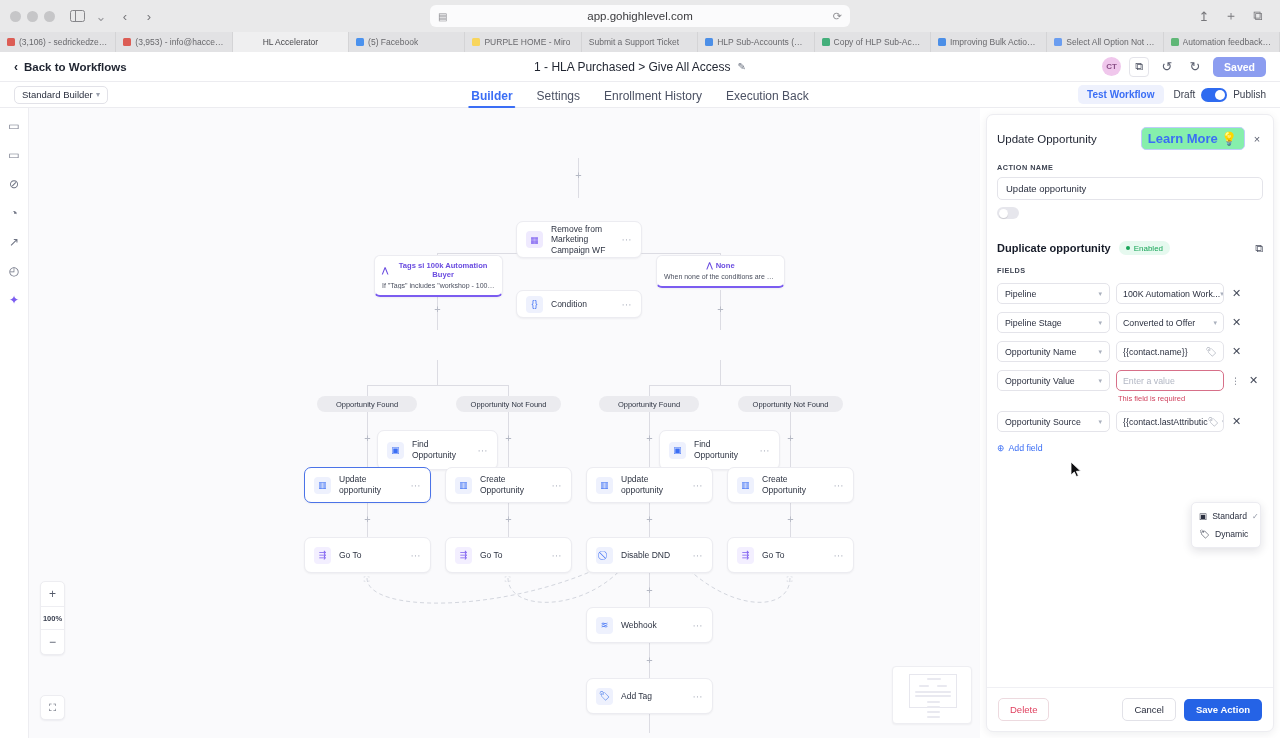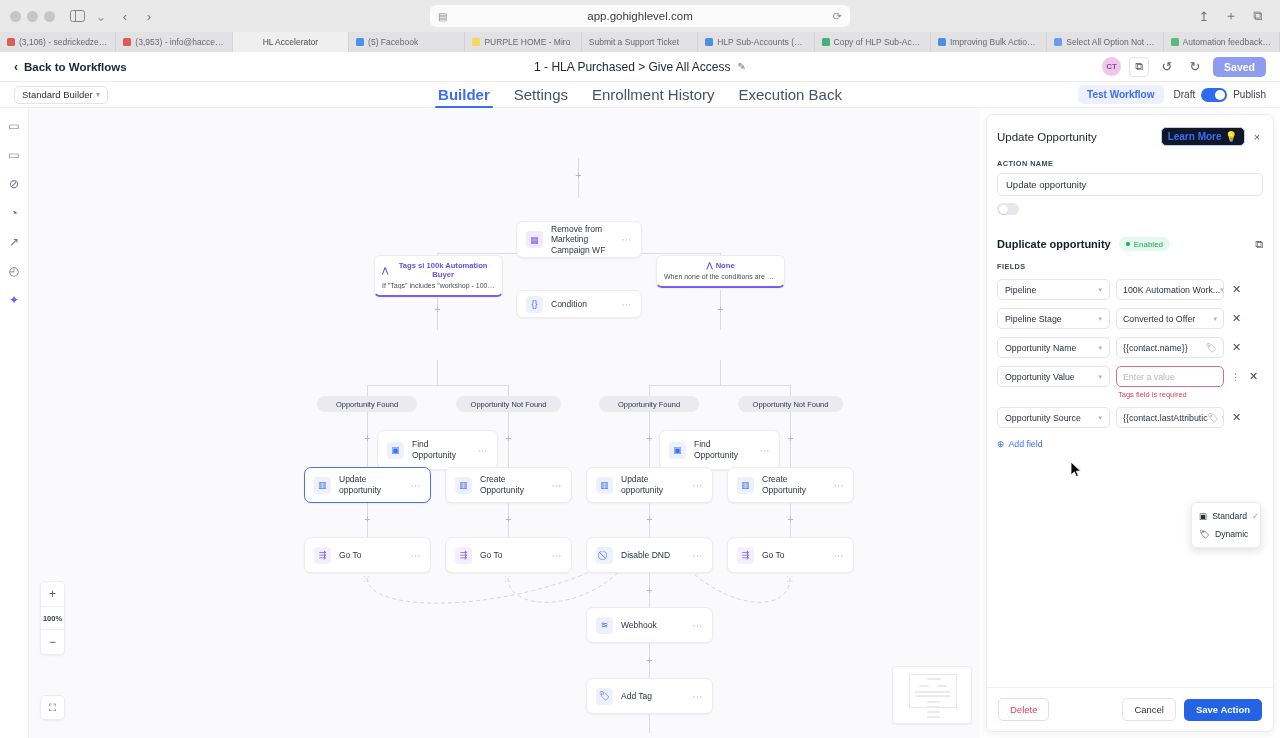--- a/index.html
+++ b/index.html
@@ -114,21 +114,21 @@
     width: 94px; height: 18px; border: 1px solid #e2e2e8; border-radius: 5px;
     background: #fff; display: flex; align-items: center; padding: 0 7px;
     font-size: 9.5px; color: #2c3140;
   }
   .builder-select .cdn { margin-left: auto; color: #9aa0ad; font-size: 8px; }
   .tabs-center {
     position: absolute; left: 50%; transform: translateX(-50%);
     display: flex; gap: 24px; align-items: flex-end; height: 26px;
   }
   .tab-item {
-    font-size: 15px; color: #4b5163; padding-bottom: 5px; position: relative;
+    font-size: 12px; color: #4b5163; padding-bottom: 5px; position: relative;
   }
   .tab-item.active { color: #3b6ef5; font-weight: 600; }
   .tab-item.active:after {
     content: ""; position: absolute; left: -3px; right: -3px; bottom: 0;
     height: 2px; background: #3b6ef5; border-radius: 2px;
   }
   .sub-right { margin-left: auto; display: flex; align-items: center; gap: 10px; }
   .test-wf {
     background: #eef1fd; color: #3b6ef5; font-size: 10px; font-weight: 600;
     border-radius: 5px; padding: 4px 9px;
@@ -228,22 +228,22 @@
   
   .panel {
     position: absolute; top: 114px; right: 6px; width: 288px; height: 618px;
     background: #fff; border: 1px solid #ededf1; border-radius: 7px;
     box-shadow: 0 2px 8px rgba(20,25,45,.07);
   }
   .panel-body { position: absolute; top: 0; left: 0; right: 0; bottom: 44px; padding: 12px 10px 0; overflow: hidden; }
   .p-title-row { display: flex; align-items: center; gap: 6px; }
   .p-title { font-size: 11.5px; color: #1d2230; font-weight: 400; }
   .learn-more {
-    margin-left: auto; border: 1px solid #bfcdfa; background: #0f172a;
-    color: #3b6ef5; font-size: 10px; font-weight: 600; border-radius: 5px;
+    margin-left: auto; border: 1px solid #bfcdfa; background: #86efac;
+    color: #3b6ef5; font-size: 13px; font-weight: 600; border-radius: 5px;
     padding: 3px 6px; display: flex; gap: 4px;
   }
   .close-x { color: #5b6070; font-size: 11px; width: 12px; text-align: center; }
   .p-desc { font-size: 8.3px; color: #7a8092; line-height: 1.55; margin-top: 5px; }
   .p-label {
     font-size: 7.3px; font-weight: 700; letter-spacing: .45px; color: #3e4452;
     margin-top: 13px; text-transform: uppercase;
   }
   .p-input {
     margin-top: 5px; height: 23px; border: 1px solid #e4e4ea; border-radius: 5px;
@@ -702,21 +702,21 @@
       <div class="fsel">
           <span>Opportunity Value</span>
           <span class="cdn">▾</span>
         </div>
       <div class="fval err ph">
           <span>Enter a value</span>
         </div>
       <div class="kebab">⋮</div>
       <div class="rm-x">✕</div>
     </div>
-    <div class="err-msg">Tags field is required</div>
+    <div class="err-msg">This field is required</div>
 
 
     <div class="field-row">
       <div class="fsel">
           <span>Opportunity Source</span>
           <span class="cdn">▾</span>
         </div>
       <div class="fval">
           <span>{{contact.lastAttributic</span>
           <span class="tagic">🏷</span>

